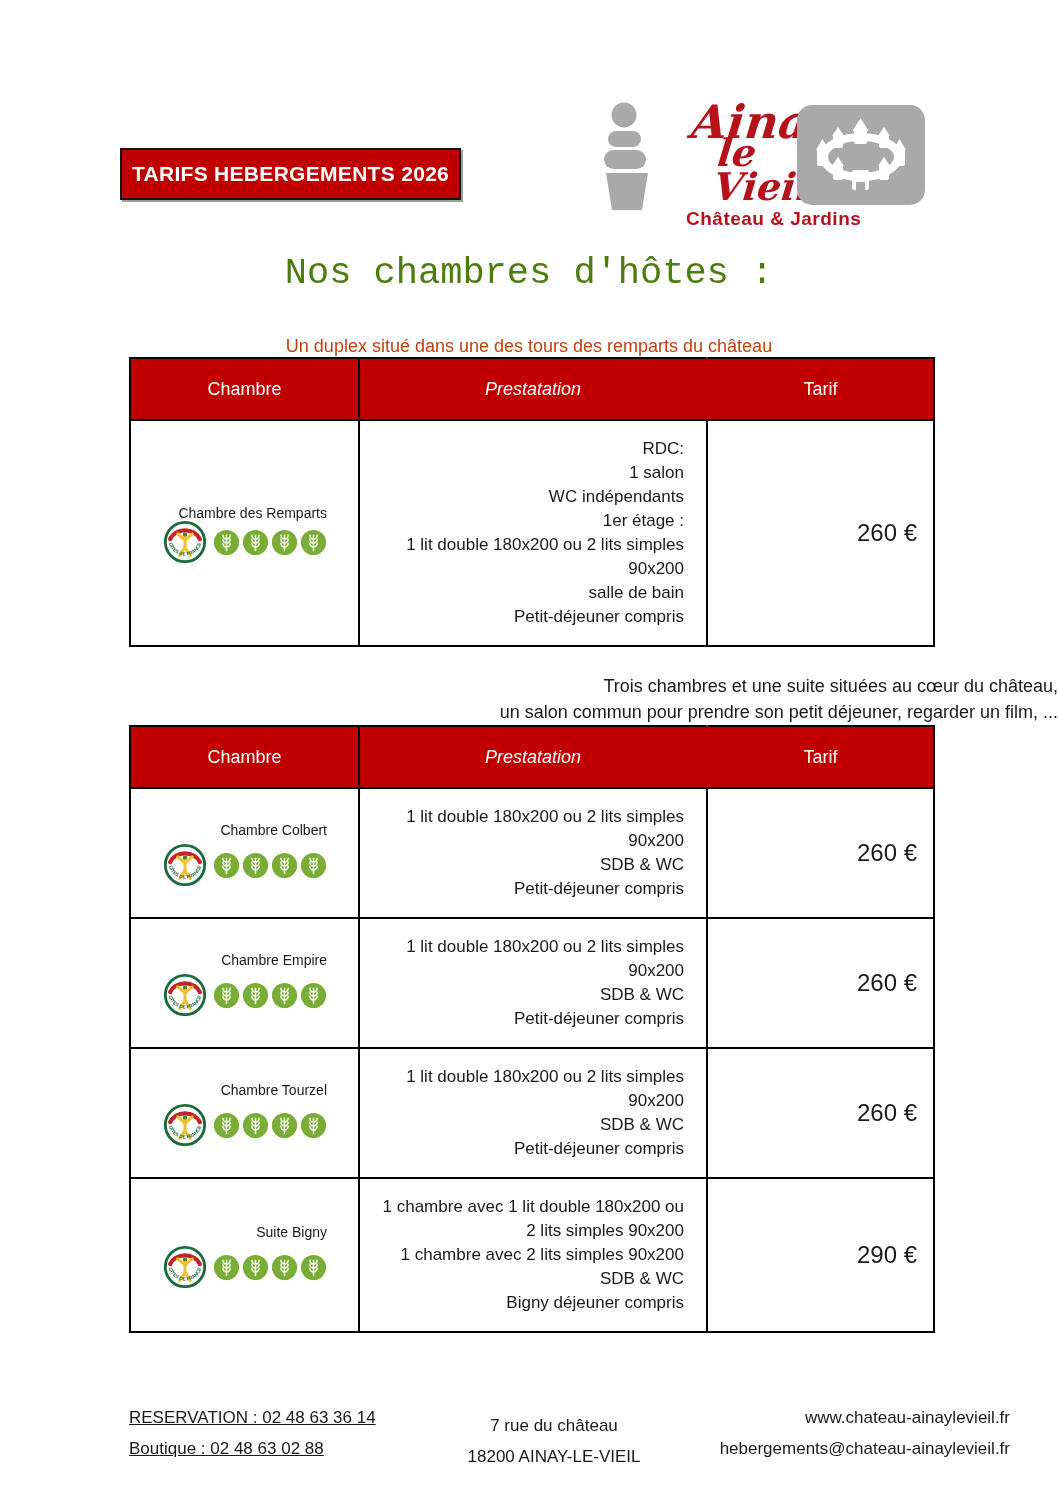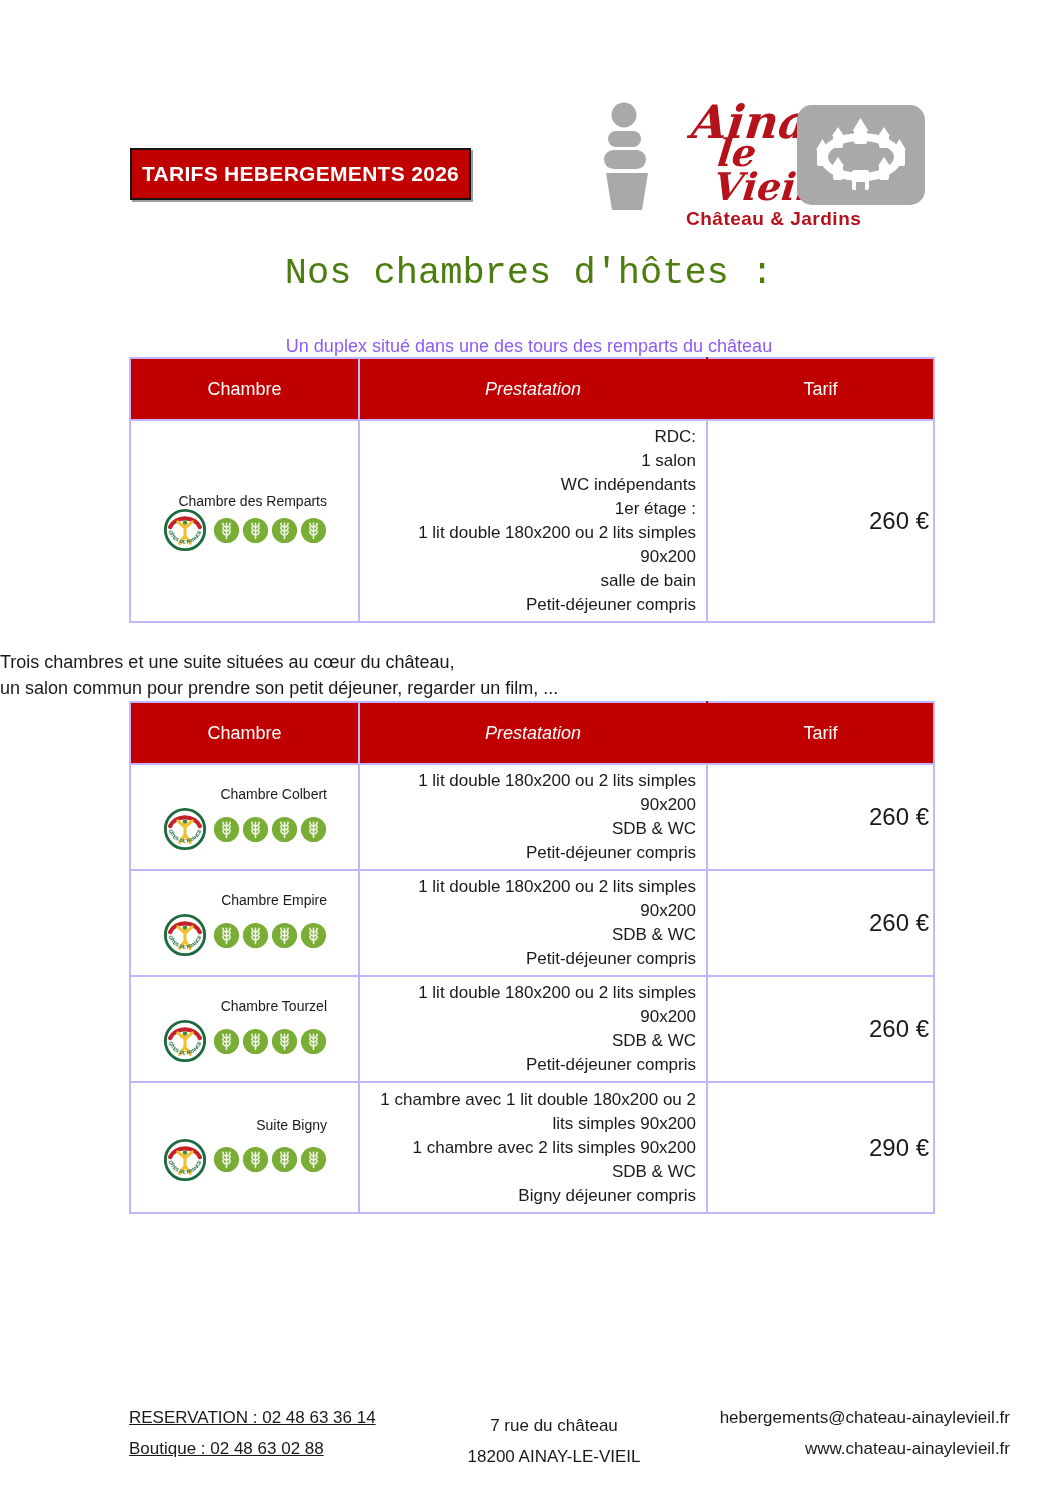--- a/index.html
+++ b/index.html
@@ -7,21 +7,21 @@
   html,body { margin:0; padding:0; background:#ffffff; }
   body { font-family:"Liberation Sans", sans-serif; color:#1a1a1a; }
   .page {
     position:relative; width:1058px; height:1496px; margin:0 auto;
     background:#ffffff; overflow:hidden;
   }
 
   
   .header-row { position:relative; height:210px; }
   .banner {
-    position:absolute; left:130px; top:148px; width:341px; height:52px;
+    position:absolute; left:120px; top:148px; width:341px; height:52px;
     background:#c00000; border:2px solid #141414;
     box-shadow:2px 2px 0 rgba(40,40,40,.45);
     color:#ffffff; font-size:21px; font-weight:bold; letter-spacing:.3px;
     display:flex; align-items:center; justify-content:center;
   }
   .brand { position:absolute; left:596px; top:100px; width:330px; height:112px; }
   .brand-topiary { position:absolute; left:0; top:2px; }
   .brand-text { position:absolute; left:58px; top:0; width:200px; color:#b5121b; }
   .brand-script1 {
     font-family:"DejaVu Serif", serif; font-style:italic; font-weight:bold;
@@ -32,30 +32,30 @@
     font-size:38px; line-height:34px; padding-left:62px; margin-top:-8px; transform:skewX(-6deg);
   }
   .brand-tag { font-size:19px; font-weight:bold; letter-spacing:.5px; margin-top:4px; padding-left:32px; white-space:nowrap; }
   .brand-castle { position:absolute; right:0; top:4px; }
 
   
   .doc-title {
     margin-top:40px; text-align:center;
     font-family:Liberation Mono, monospace; font-size:37px; line-height:46px; color:#4d7c0f;
   }
-  .doc-subtitle { margin-top:40px; text-align:center; font-size:18px; color:#8b5cf6; }
+  .doc-subtitle { margin-top:40px; text-align:center; font-size:18px; color:#c2410c; }
 
   
   table.tarifs {
     border-collapse:collapse; margin:0 0 0 129px; table-layout:fixed;
     width:804px;
   }
   .t1 { margin-top:47px; }
   .t2 { margin-top:28px; }
-  .tarifs th, .tarifs td { border:2px solid #c4b5fd; padding:4px; }
+  .tarifs th, .tarifs td { border:2px solid #000000; padding:16px; }
   .tarifs th {
     background:#c00000; color:#fff; font-weight:normal; font-size:18px; height:62px;
   }
   .tarifs th.h-prest { border-right:2px solid #c00000;font-style:italic; }
   .tarifs th.h-tarif { border-left:2px solid #c00000; }
   .col-chambre { width:229px; }
   .col-prest   { width:348px; }
   .col-tarif   { width:227px; }
   .tarifs td { vertical-align:middle; text-align:right; }
   .row-duplex   { height:188px; }
@@ -64,21 +64,21 @@
   .room-name { font-size:14px; line-height:24px; max-width:165px; margin:0 auto; }
   .pline { font-size:17px; line-height:24px; padding:0 6px; }
   .price { font-size:24px; }
 
   .gites-badge { display:flex; align-items:center; justify-content:center; gap:2px; margin-top:0; }
   .gites-badge .gmain { width:46px; height:46px; margin-right:3px; }
   .gites-badge .gepi  { width:27px; height:27px; }
   .row-duplex .gites-badge { margin-top:-6px; }
 
   
-  .between { margin-top:26px; text-align:left; font-size:18px; line-height:26px; }
+  .between { margin-top:26px; text-align:right; font-size:18px; line-height:26px; }
 
   
   .footer {
     position:absolute; left:129px; top:1402px; width:881px;
     display:flex; justify-content:space-between; font-size:17px; line-height:31px;
   }
   .footer .fcol-left  { text-align:left;  width:300px;text-decoration:underline; }
   .footer .fcol-mid   { text-align:center; width:250px;margin-top:8px; }
   .footer .fcol-right { text-align:right; width:331px; }
 
@@ -343,18 +343,18 @@
   <div class="footer">
     <div class="fcol-left">
       <div>RESERVATION : 02 48 63 36 14</div>
       <div>Boutique : 02 48 63 02 88</div>
     </div>
     <div class="fcol-mid">
       <div>7 rue du château</div>
       <div>18200 AINAY-LE-VIEIL</div>
     </div>
     <div class="fcol-right">
+      <div>www.chateau-ainaylevieil.fr</div>
       <div>hebergements@chateau-ainaylevieil.fr</div>
-      <div>www.chateau-ainaylevieil.fr</div>
     </div>
   </div>
 
 </div>
 
 </body></html>

